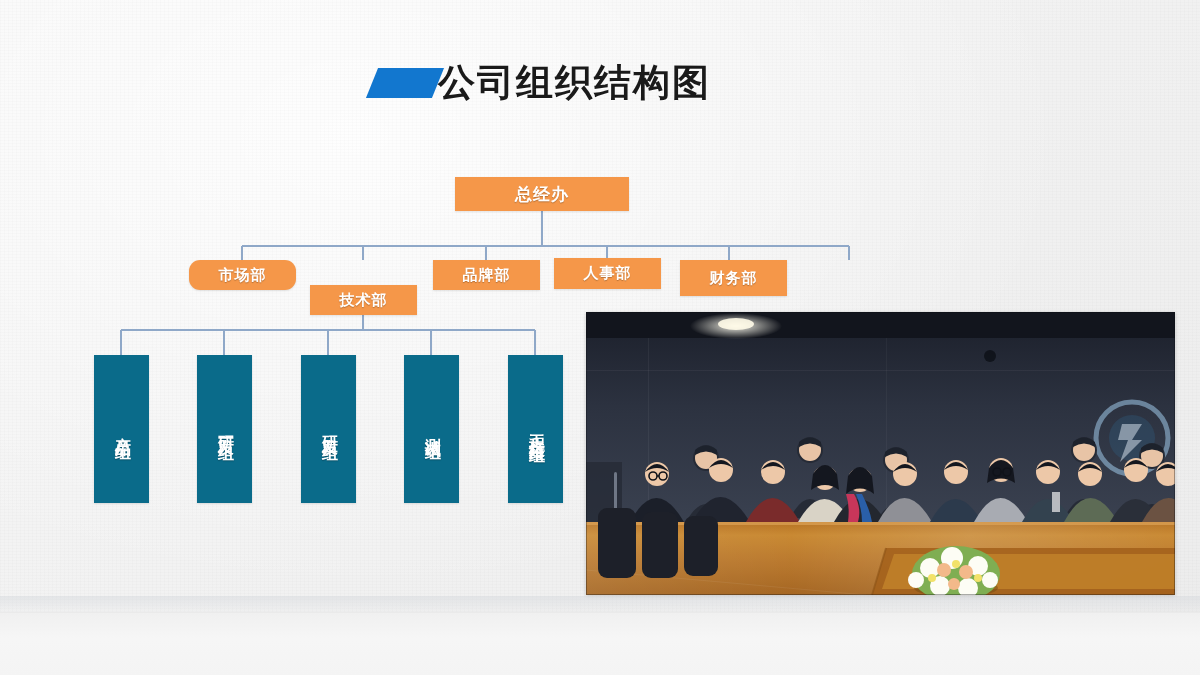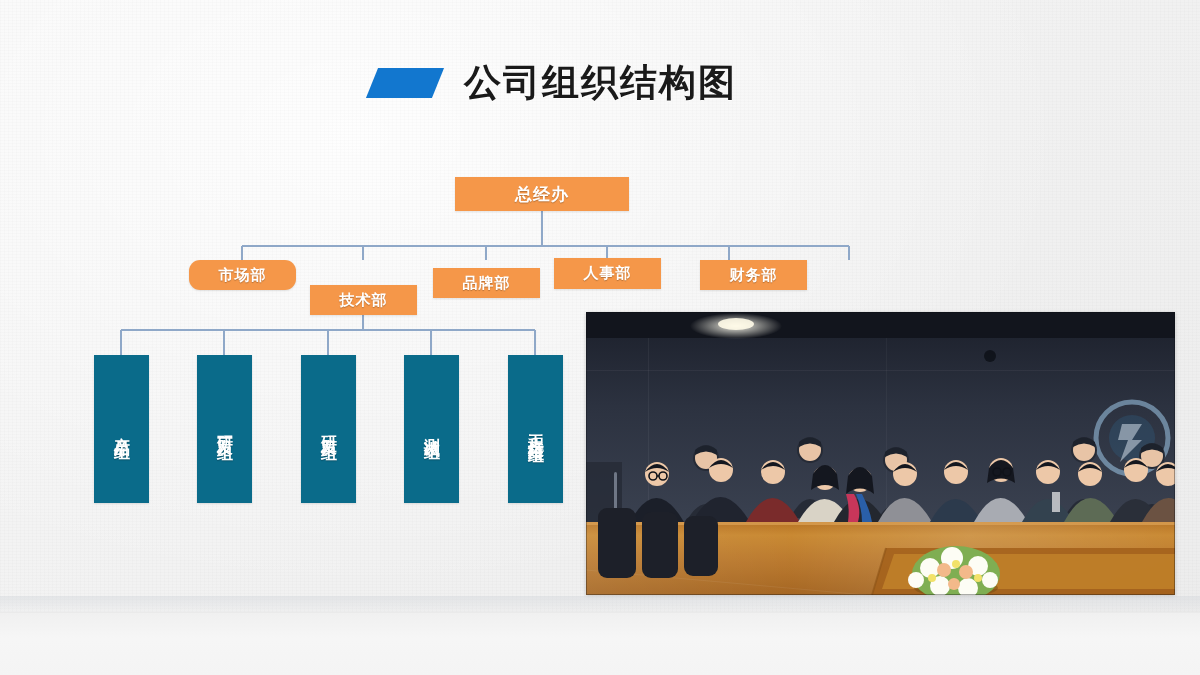--- a/index.html
+++ b/index.html
@@ -28,39 +28,38 @@
     pointer-events: none;
   }
 
   
   #title-row {
     position: absolute;
     left: 372px;
     top: 58px;
     display: flex;
     align-items: center;
-    gap: 26px;
   }
   .title-mark {
     width: 66px;
     height: 30px;
     background: #1277cf;
     transform: skewX(-22deg);
   }
   .title-text {
     font-size: 37px;
     font-weight: 700;
     color: #1a1a1a;
     letter-spacing: 2px;
     white-space: nowrap;
     text-shadow: 0 1px 0 rgba(255,255,255,0.8);
   }
 
   
-  #chart { position: absolute; inset: 0; }
+  #chart { position: absolute; inset: 0; font-family: Liberation Mono, monospace; }
   #connectors { position: absolute; left: 0; top: 0; }
 
   .node {
     position: absolute;
     box-sizing: border-box;
     display: flex;
     align-items: center;
     justify-content: center;
     color: #ffffff;
     text-shadow: 0 1px 1px rgba(0,0,0,0.25);
@@ -172,27 +171,27 @@
     <div class="node level0" style="left:455px; top:177px; width:174px; height:34px;">
       <span>总经办</span>
     </div>
 
     <div class="node level1" style="left:189px; top:260px; width:107px; height:30px;border-radius:11px;">
       <span>市场部</span>
     </div>
     <div class="node level1" style="left:310px; top:260px; width:107px; height:30px;margin-top:25px;">
       <span>技术部</span>
     </div>
-    <div class="node level1" style="left:433px; top:268px; width:107px; height:30px;">
+    <div class="node level1" style="left:433px; top:260px; width:107px; height:30px;">
       <span>品牌部</span>
     </div>
     <div class="node level1" style="left:554px; top:258px; width:107px; height:31px;">
       <span>人事部</span>
     </div>
-    <div class="node level1" style="left:700px; top:260px; width:107px; height:30px;">
+    <div class="node level1" style="left:680px; top:260px; width:107px; height:36px;">
       <span>财务部</span>
     </div>
 
     <div class="node level2" style="left:94px; top:355px; width:55px; height:148px;">
       <span class="vtext">产品组</span>
     </div>
     <div class="node level2" style="left:197px; top:355px; width:55px; height:148px;">
       <span class="vtext">研发一组</span>
     </div>
     <div class="node level2" style="left:301px; top:355px; width:55px; height:148px;">

